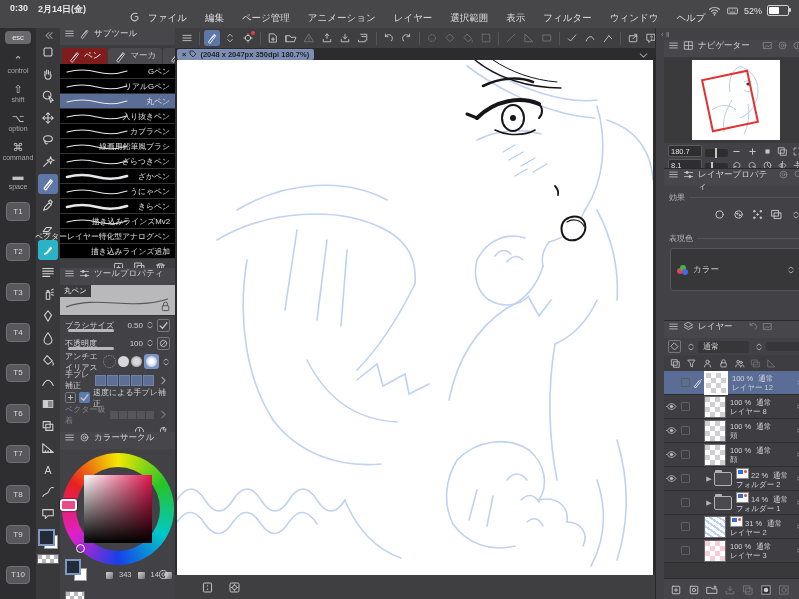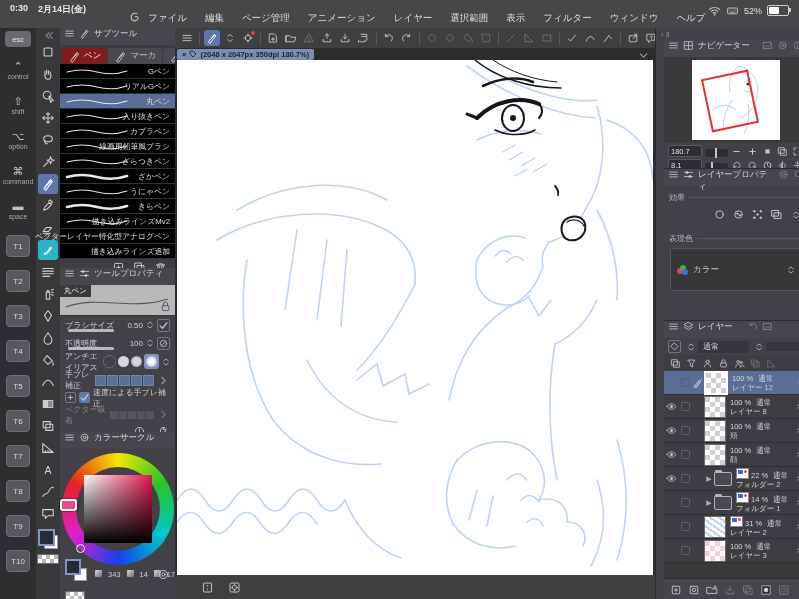--- a/index.html
+++ b/index.html
@@ -21,21 +21,21 @@
   #batt{width:20px;height:9px;border:1px solid #cfcfd1;border-radius:2px;position:relative;}
   #batt::after{content:"";position:absolute;right:-3px;top:2px;width:2px;height:4px;background:#cfcfd1;border-radius:0 1px 1px 0;}
   #battfill{position:absolute;left:1px;top:1px;bottom:1px;width:52%;background:#fff;border-radius:1px;}
   
   #edgecol{left:0;top:28px;width:36px;height:571px;background:#2e2e31;display:flex;flex-direction:column;align-items:center;}
   .ekey{width:30px;display:flex;flex-direction:column;align-items:center;justify-content:center;color:#a8a8ab;}
   .ekey .g{font-size:11px;line-height:11px;color:#c2c2c5;}
   .ekey .l{font-size:7px;margin-top:1px;}
   .ekey.esc{background:#6a6a6e;border-radius:4px;width:26px;height:16px;margin:3px 0 6px;color:#e8e8ea;font-size:7.5px;}
   .ekey.mod{height:33px;margin:1px 0;}
-  .tkey{width:22px;height:20px;margin:7px 0 6px;background:#58585c;border:1px solid #707074;border-radius:4px;
+  .tkey{width:22px;height:20px;margin:7px 0 15px;background:#58585c;border:1px solid #707074;border-radius:4px;
     display:flex;align-items:center;justify-content:center;font-size:8px;color:#d8d8da;}
   
   #toolcol{left:36px;top:28px;width:24px;height:571px;background:#39393c;display:flex;flex-direction:column;align-items:center;}
   #collapse{height:12px;color:#9a9a9e;margin-top:1px;}
   .tool{width:20px;height:20px;margin:1px 0;border-radius:3px;display:flex;align-items:center;justify-content:center;}
   .tool svg{width:14px;height:14px;}
   .tool.sel{background:#5d77a8;color:#fff;}
   .tool.teal{background:#2ab3c6;color:#fff;}
   #swatchpair{position:relative;width:20px;height:20px;margin-top:4px;}
   .swB{position:absolute;width:12px;height:12px;background:#fff;border:1px solid #9a9a9e;right:0;bottom:0;}
@@ -732,21 +732,21 @@
         <div id="ringhole"></div>
         <div id="svsq"></div>
         <div id="svcur"></div>
         <div id="ringcur"></div>
       </div>
       <div style="position:relative;height:24px">
         <div style="position:absolute;left:5px;top:-6px;width:22px;height:22px">
           <span class="swB" style="width:11px;height:11px"></span>
           <span class="swF" style="width:12px;height:12px"></span>
         </div>
-        <div style="position:absolute;left:35px;top:5px;display:flex;gap:6px;align-items:flex-start;font-size:7.5px;color:#cfcfd2">
+        <div style="position:absolute;left:46px;top:5px;display:flex;gap:6px;align-items:flex-end;font-size:7.5px;color:#cfcfd2">
           <span class="hsvchip"></span>
             <span>343</span>
           <span class="hsvchip"></span>
             <span>14</span>
           <span class="hsvchip"></span>
             <span>17</span>
         </div>
         <span class="ic" style="position:absolute;right:5px;top:3px">
             <svg viewBox="0 0 16 16">
               <g fill="none" stroke="currentColor" stroke-width="1.2" stroke-linecap="round" stroke-linejoin="round">

